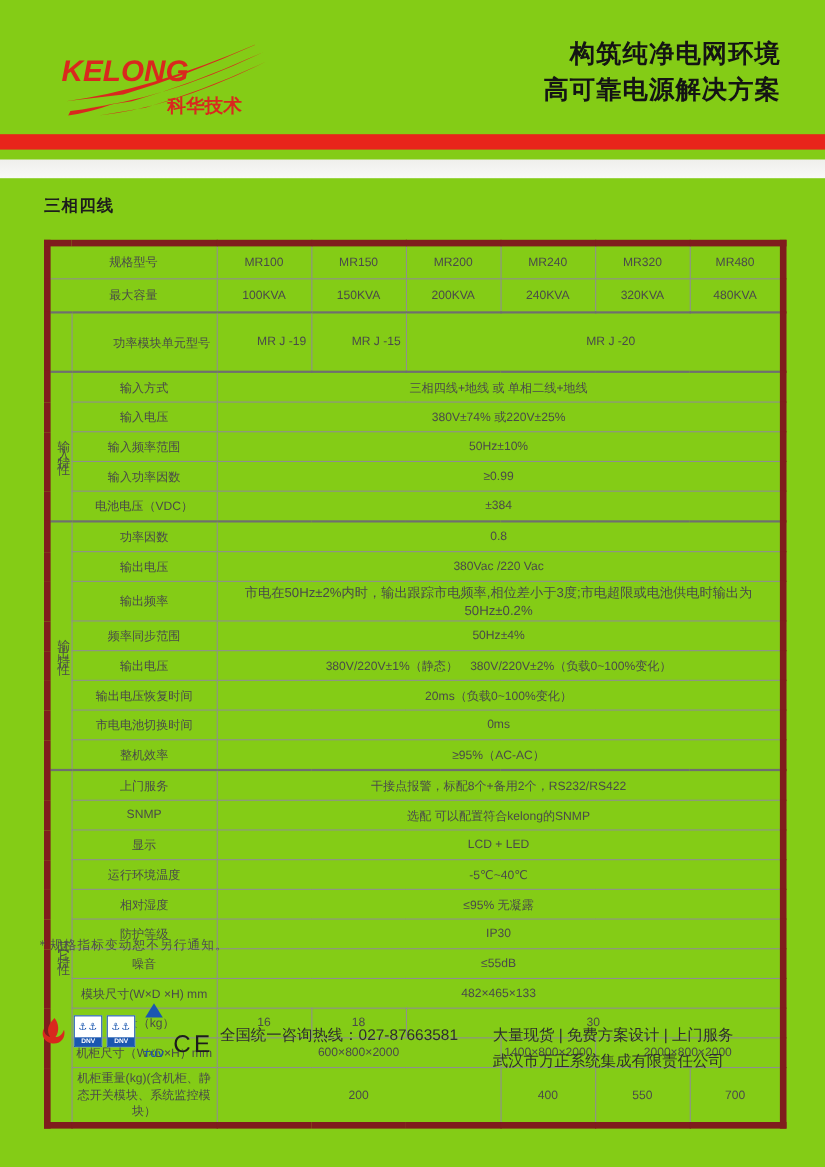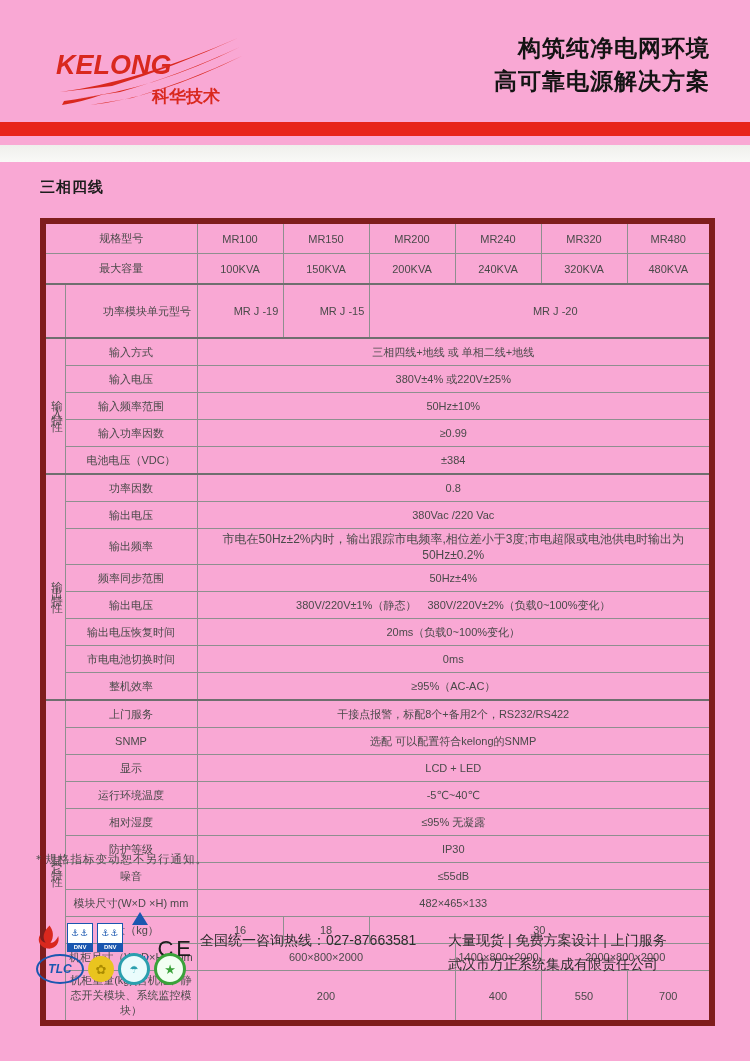--- a/index.html
+++ b/index.html
@@ -1,18 +1,18 @@
 <!DOCTYPE html>
 <html lang="zh"><head>
 <meta charset="utf-8">
 <style>
   html,body{margin:0;padding:0;background:#e9e9e7;}
   .page{
     position:relative;width:750px;height:1061px;margin:0 auto;
-    background:#f9a8d4;overflow:hidden;
+    background:#84cc16;overflow:hidden;
     font-family:"Liberation Sans","DejaVu Sans",sans-serif;
     color:#3d3d3d;
   }
   
   .logo{position:absolute;left:52px;top:30px;width:200px;height:80px;}
   .slogan{position:absolute;right:40px;top:32px;text-align:right;color:#141414;
     font-weight:bold;font-size:23px;line-height:33px;letter-spacing:1px;}
   .redbar{position:absolute;left:0;top:122px;width:750px;height:14px;background:#e8241b;}
   .graystrip{position:absolute;left:0;top:145px;width:750px;height:17px;
     background:linear-gradient(#efefec,#f9f9f7);}
@@ -125,21 +125,21 @@
         <td colspan="4">MR J -20</td>
       </tr>
 
       <tr class="sec">
         <td rowspan="5" class="side-v"><span>输入特性</span></td>
         <td class="lbl">输入方式</td>
         <td colspan="6">三相四线+地线 或 单相二线+地线</td>
       </tr>
       <tr>
         <td class="lbl">输入电压</td>
-        <td colspan="6">380V±4% 或220V±25%</td>
+        <td colspan="6">380V±74% 或220V±25%</td>
       </tr>
       <tr>
         <td class="lbl">输入频率范围</td>
         <td colspan="6">50Hz±10%</td>
       </tr>
       <tr>
         <td class="lbl">输入功率因数</td>
         <td colspan="6">≥0.99</td>
       </tr>
       <tr>
@@ -250,26 +250,20 @@
       <div class="dnv">
         <div class="anchors">⚓⚓</div>
         <div class="dnv-label">DNV</div>
       </div>
       <div class="tuv">
         <div class="tri"></div>
         <div class="tuv-label">TÜV</div>
       </div>
       <div class="ce">CE</div>
     </div>
-    <div class="badge-row">
-      <div class="tlc">TLC</div>
-      <div class="circ yellow">✿</div>
-      <div class="circ teal">☂</div>
-      <div class="circ green">★</div>
-    </div>
   </div>
 
   <div class="contact c1">
     <div>全国统一咨询热线：027-87663581</div>
   </div>
   <div class="contact c2">
     <div>大量现货 | 免费方案设计 | 上门服务</div>
     <div>武汉市万正系统集成有限责任公司</div>
   </div>
 

